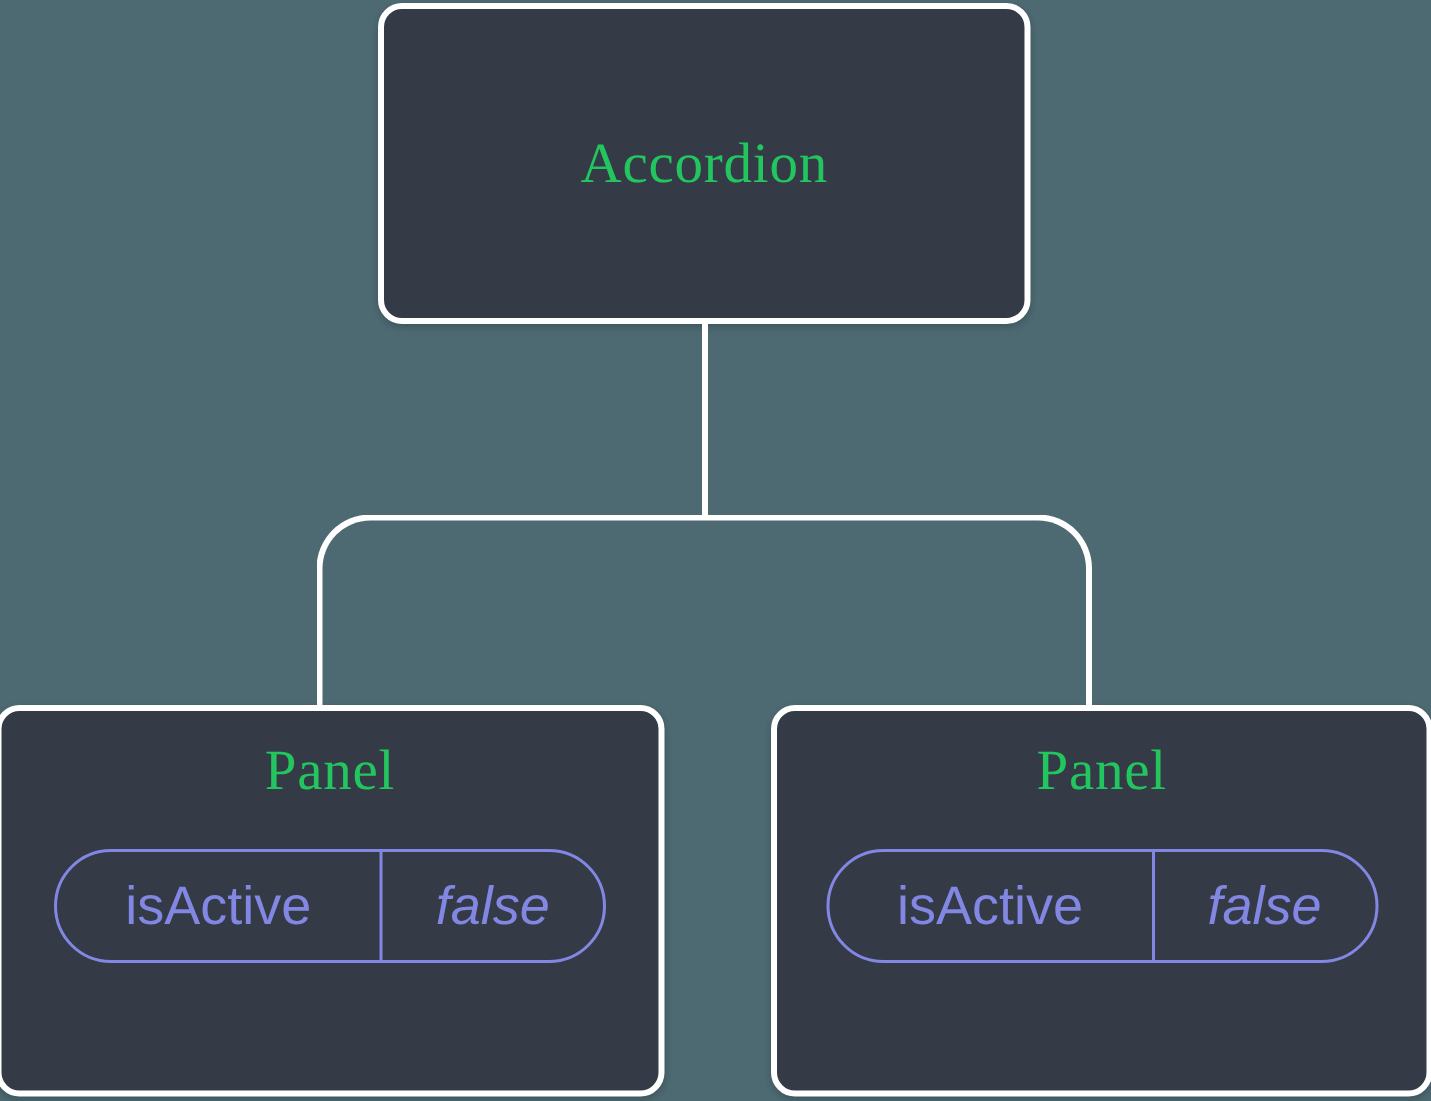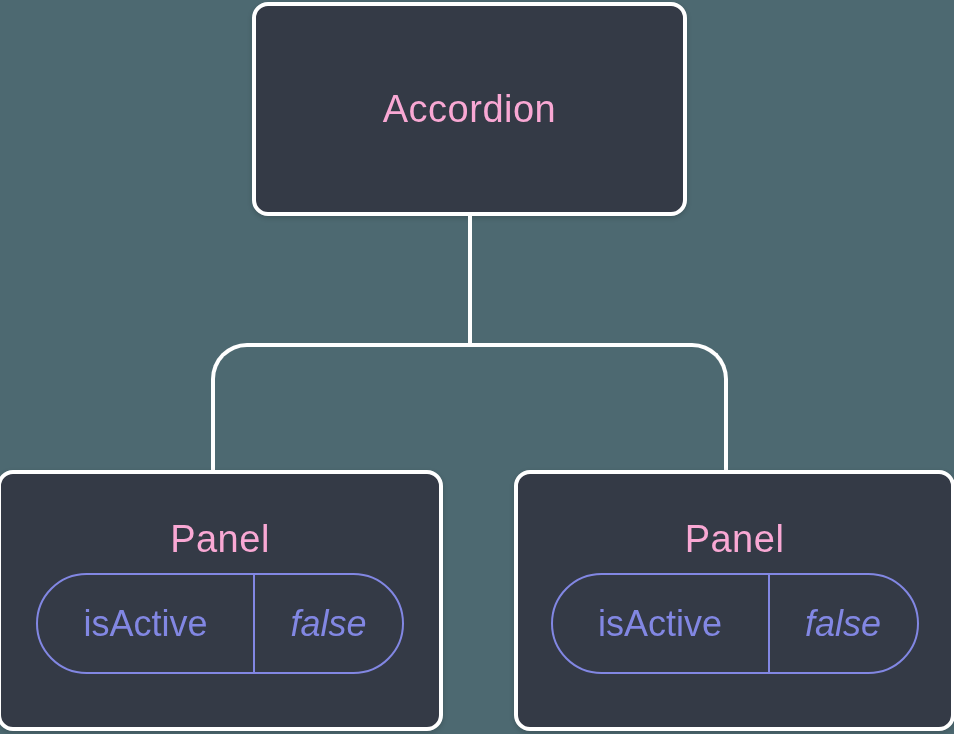--- a/index.html
+++ b/index.html
@@ -29,34 +29,35 @@
     box-shadow:0 2px 5px rgba(0,0,0,0.18);
     display:flex;
     flex-direction:column;
     align-items:center;
   }
   .node-root{
     left:252px;top:2px;width:435px;height:214px;
     justify-content:center;
   }
   .node-title{
-    color:#f9a8d4;
+    color:#22c55e;
     font-size:38px;
     font-weight:500;
     letter-spacing:0.5px;
     line-height:1;
+    font-family:Liberation Serif, serif;
   }
   .node-child-left{left:-3px;top:470px;width:446px;height:261px;}
   .node-child-right{left:514px;top:470px;width:441px;height:261px;}
   .node-child-left .node-title,
-  .node-child-right .node-title{margin-top:46px;}
+  .node-child-right .node-title{margin-top:21px;}
   
   .pill{
-    margin-top:15px;
-    width:368px;height:101px;
+    margin-top:33px;
+    width:368px;height:76px;
     border:2px solid var(--accent);
     border-radius:52px;
     display:flex;
     align-items:stretch;
     color:var(--accent);
     font-size:36px;
   }
   .pill-name{
     width:215px;
     display:flex;align-items:center;justify-content:center;

